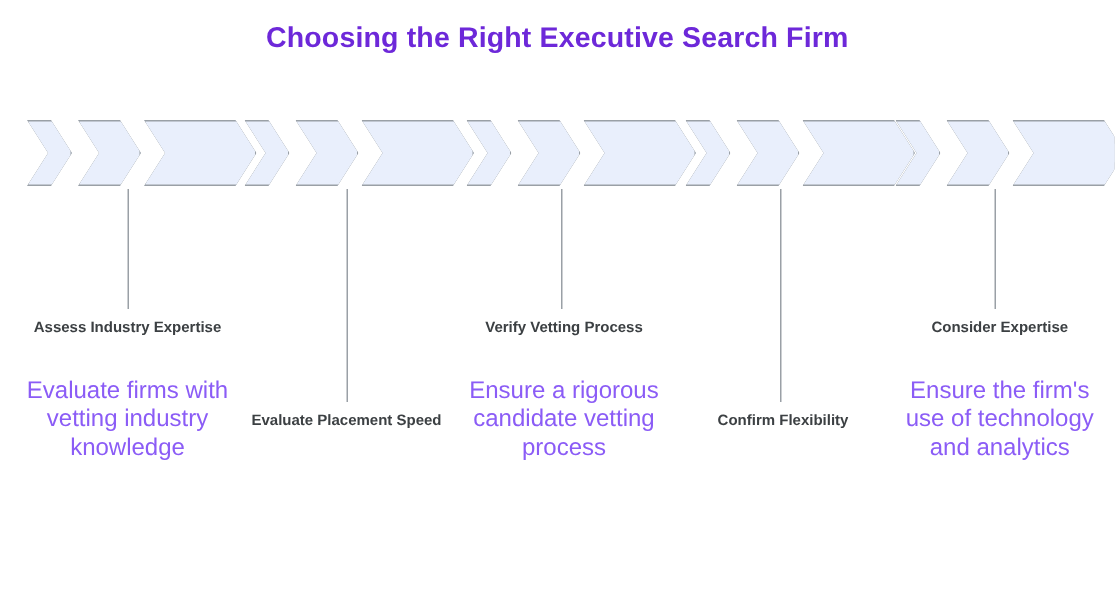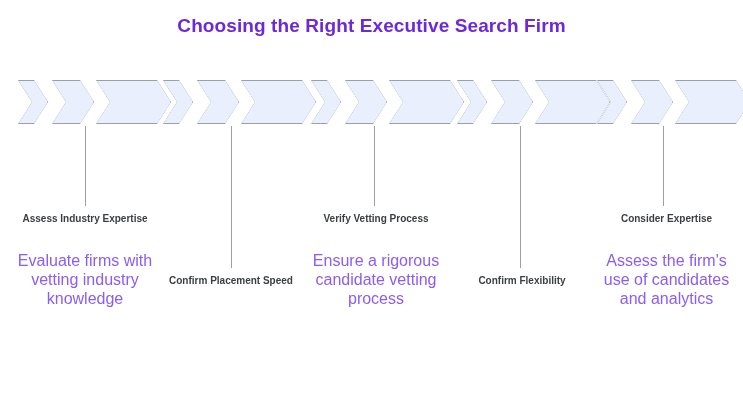--- a/index.html
+++ b/index.html
@@ -128,21 +128,21 @@
     </div>
     <div class="chev-shell" style="left:34px; width:42px;">
       <div class="chev chev-b" style="left:0; top:0;"></div>
     </div>
     <div class="chev-shell" style="left:78px; width:75px;">
       <div class="chev chev-c" style="left:0; top:0;"></div>
     </div>
   </div>
   <div class="connector" style="left:231px; top:126px; height:142px;"></div>
   <div class="step-text" style="left:156px; top:272px; width:150px;">
-    <div class="step-heading">Confirm Placement Speed</div>
+    <div class="step-heading">Evaluate Placement Speed</div>
   </div>
 
   <div class="chev-group" style="left:311px; width:153px;">
     <div class="chev-shell" style="left:0px; width:30px;">
       <div class="chev chev-a" style="left:0; top:0;"></div>
     </div>
     <div class="chev-shell" style="left:34px; width:42px;">
       <div class="chev chev-b" style="left:0; top:0;"></div>
     </div>
     <div class="chev-shell" style="left:78px; width:75px;">
@@ -178,16 +178,16 @@
     <div class="chev-shell" style="left:34px; width:42px;">
       <div class="chev chev-b" style="left:0; top:0;"></div>
     </div>
     <div class="chev-shell" style="left:78px; width:75px;">
       <div class="chev chev-c" style="left:0; top:0;"></div>
     </div>
   </div>
   <div class="connector" style="left:663px; top:126px; height:80px;"></div>
   <div class="step-text" style="left:595px; top:210px; width:143px;">
     <div class="step-heading">Consider Expertise</div>
-    <div class="step-desc">Assess the firm's use of candidates and analytics</div>
+    <div class="step-desc">Ensure the firm's use of technology and analytics</div>
   </div>
 
 </div>
 
 </body></html>

